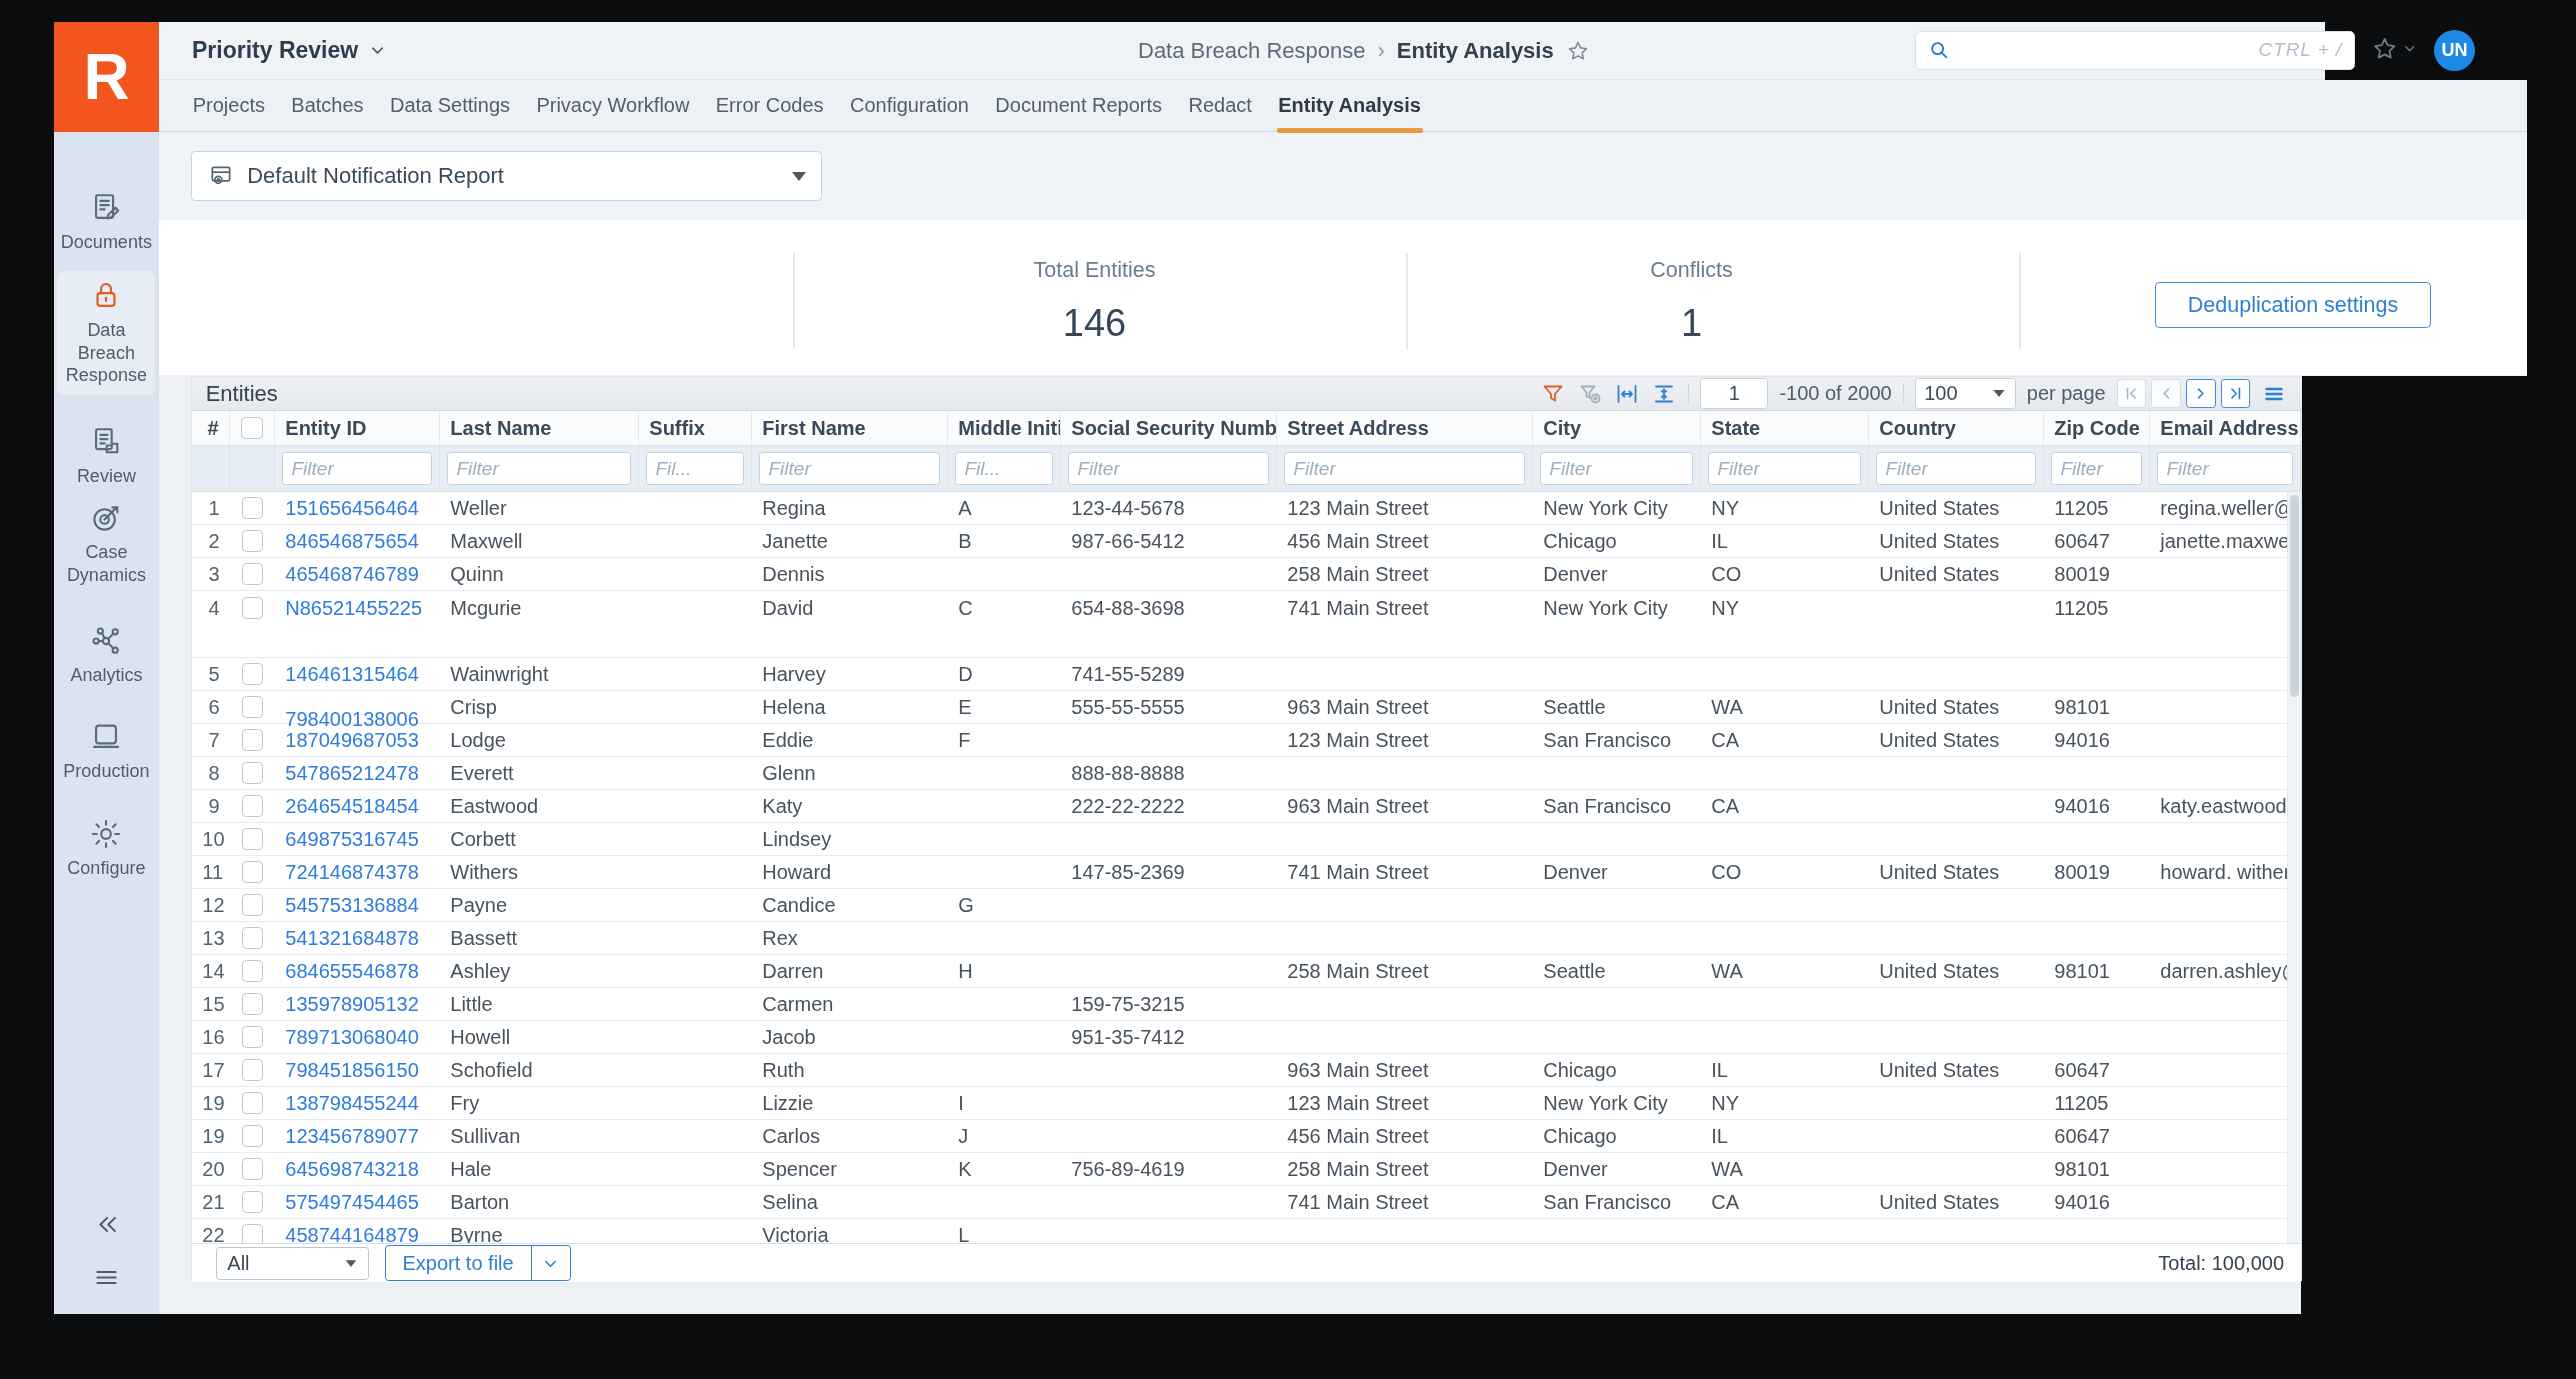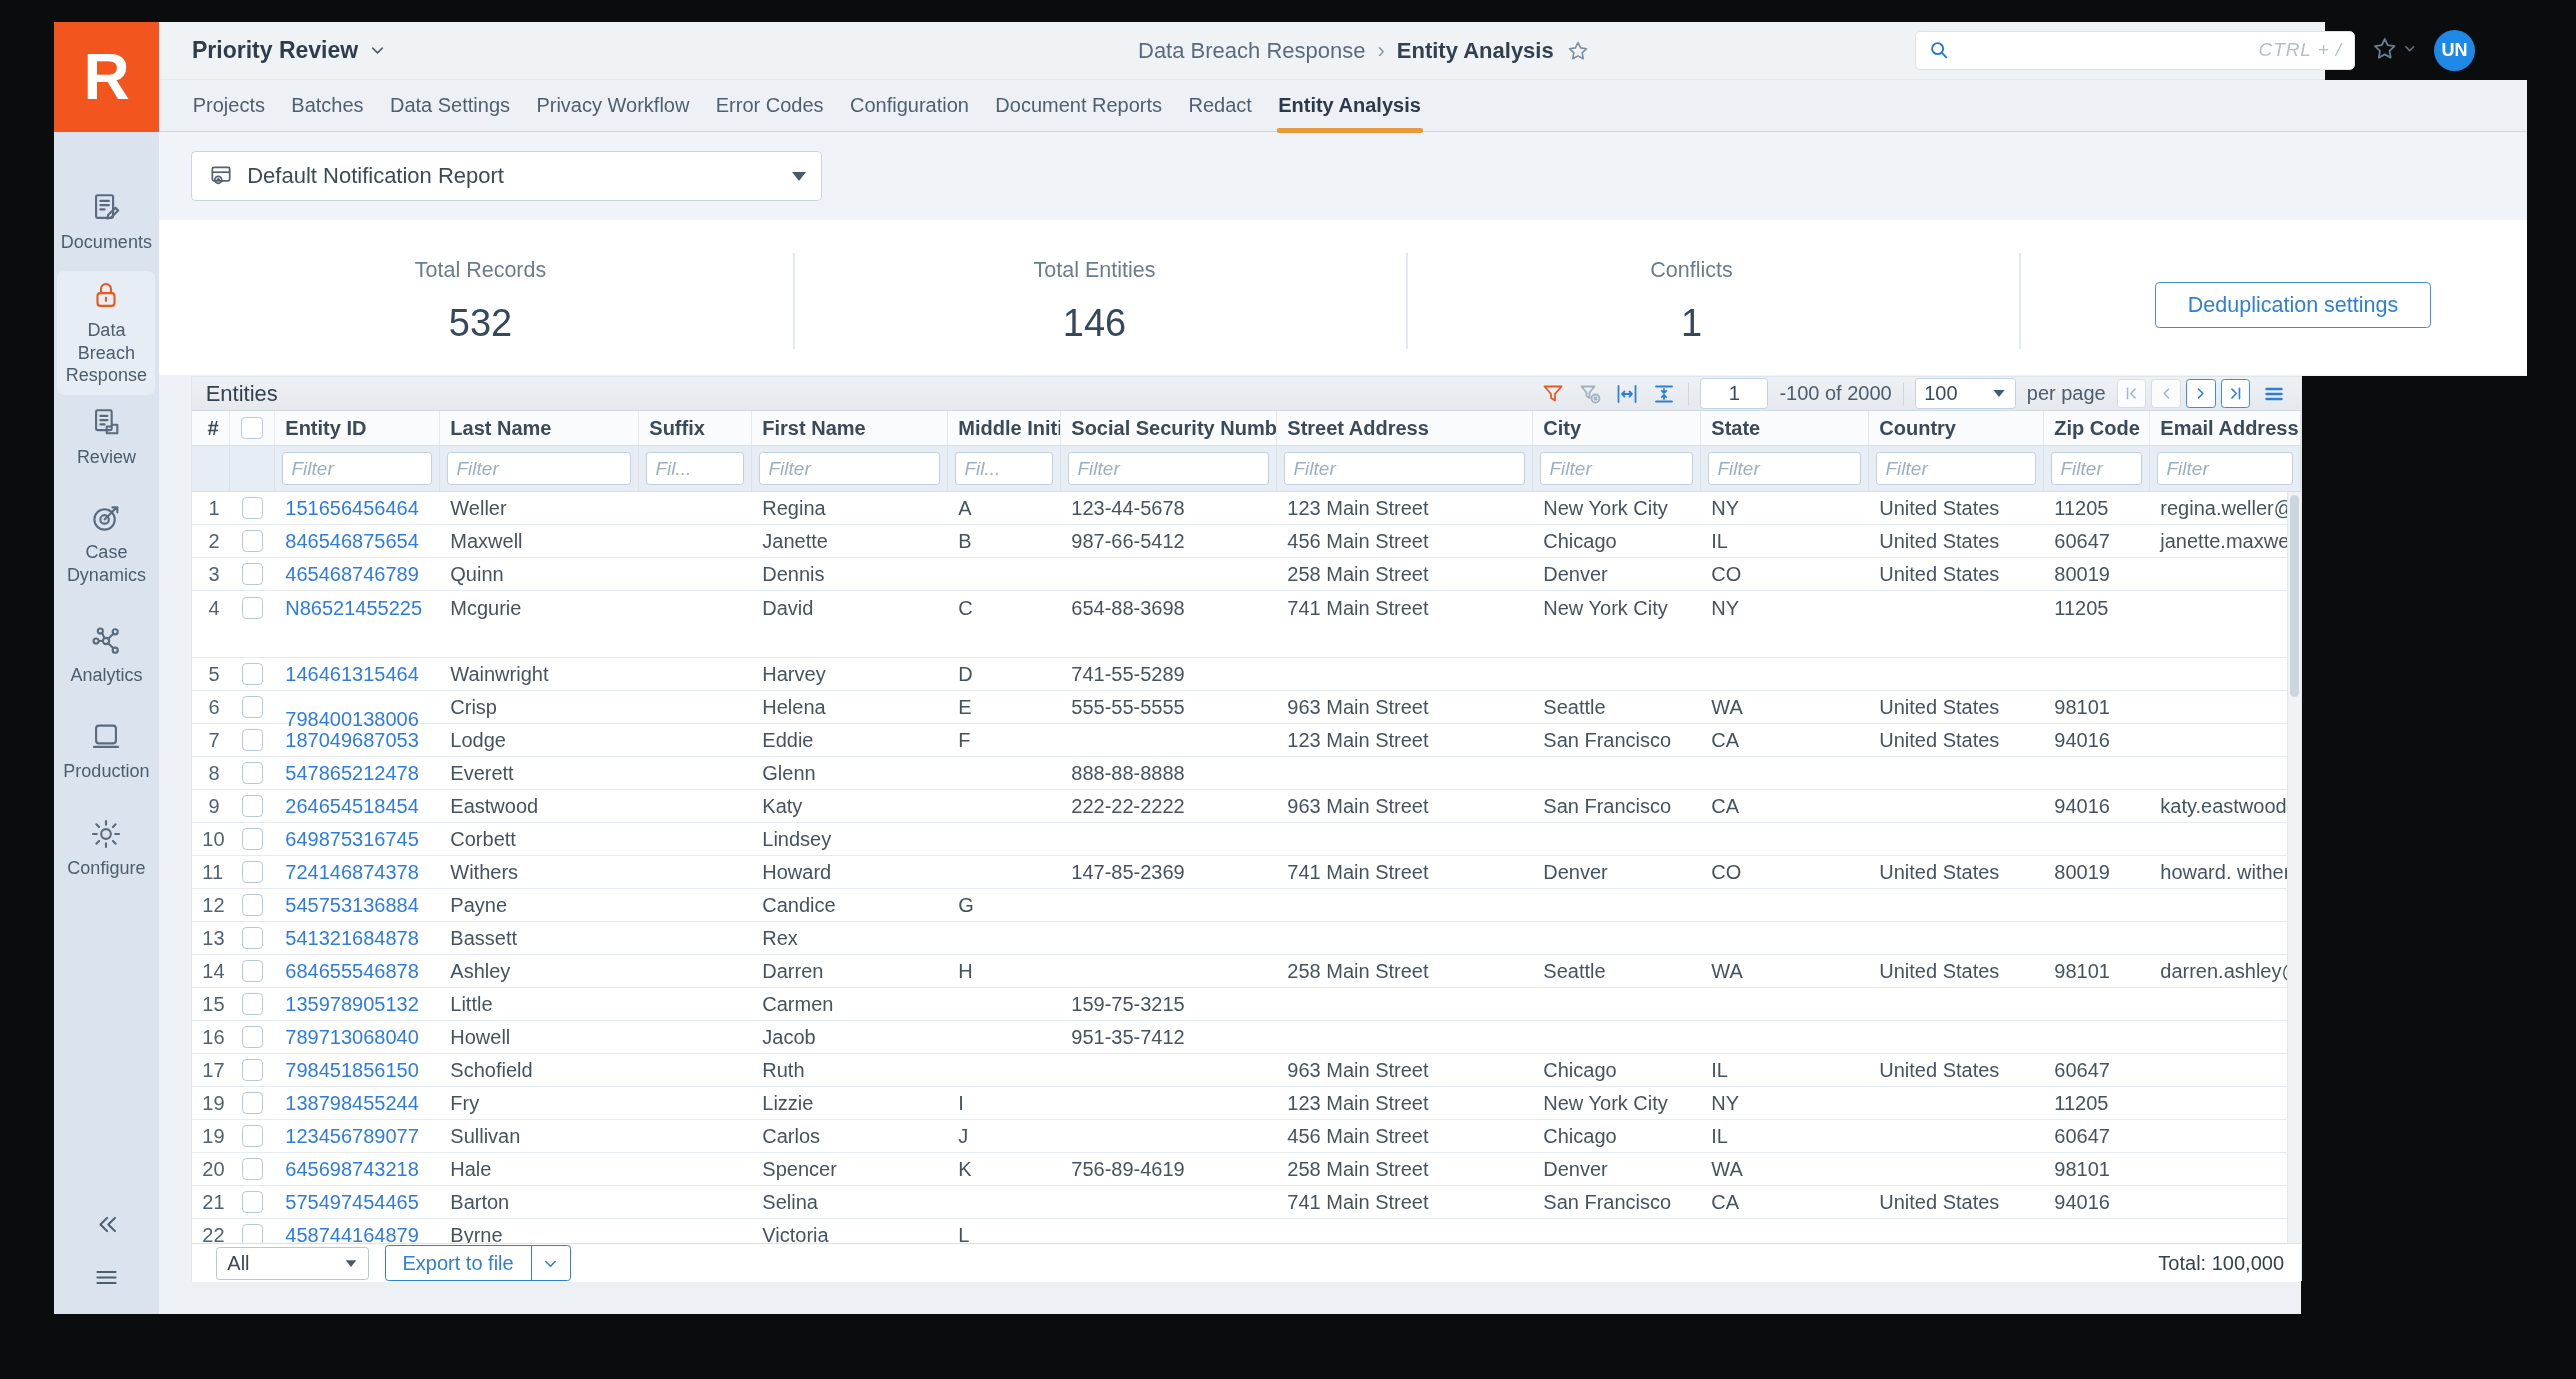--- a/index.html
+++ b/index.html
@@ -136,21 +136,21 @@
       <div class="rail-item active" style="top: 249px;">
         <span>
           <svg viewBox="0 0 24 24" fill="none" stroke="currentColor" stroke-width="1.5" stroke-linecap="round" stroke-linejoin="round" width="34" height="34">
             <rect x="6" y="10" width="12" height="9" rx="2"></rect>
             <path d="M8.5 10V7a3.5 3.5 0 0 1 7 0v3"></path>
             <path d="M12 13.3v2.2"></path>
           </svg>
         </span>
         <span class="lbl">Data Breach Response</span>
       </div>
-      <div class="rail-item" style="top: 376px;">
+      <div class="rail-item" style="top: 395px;">
         <span>
           <svg viewBox="0 0 24 24" fill="none" stroke="currentColor" stroke-width="1.5" stroke-linecap="round" stroke-linejoin="round" width="34" height="34">
             <rect x="5" y="3" width="11" height="14" rx="1"></rect>
             <path d="M8 7h5M8 10h5M8 13h3"></path>
             <path d="M12.5 14.5h3l1-1.3h3.5v6h-7.5z"></path>
           </svg>
         </span>
         <span class="lbl">Review</span>
       </div>
       <div class="rail-item" style="top: 471px;">
@@ -273,24 +273,20 @@
             <path d="M4 8.5h16"></path>
             <circle cx="9.5" cy="15.5" r="3.2"></circle>
             <circle cx="9.5" cy="15.5" r="0.8"></circle>
           </svg>
       </span>
       <span class="txt">Default Notification Report</span>
       <span class="tri"></span>
     </div>
   </div>
   <div class="card">
-    <div class="stat" style="left:150px">
-      <div class="lb">Total Records</div>
-      <div class="val">532</div>
-    </div>
     <div class="vdiv" style="left:634px"></div>
     <div class="stat" style="left:764px">
       <div class="lb">Total Entities</div>
       <div class="val">146</div>
     </div>
     <div class="vdiv" style="left:1247px"></div>
     <div class="stat" style="left:1361px">
       <div class="lb">Conflicts</div>
       <div class="val">1</div>
     </div>

